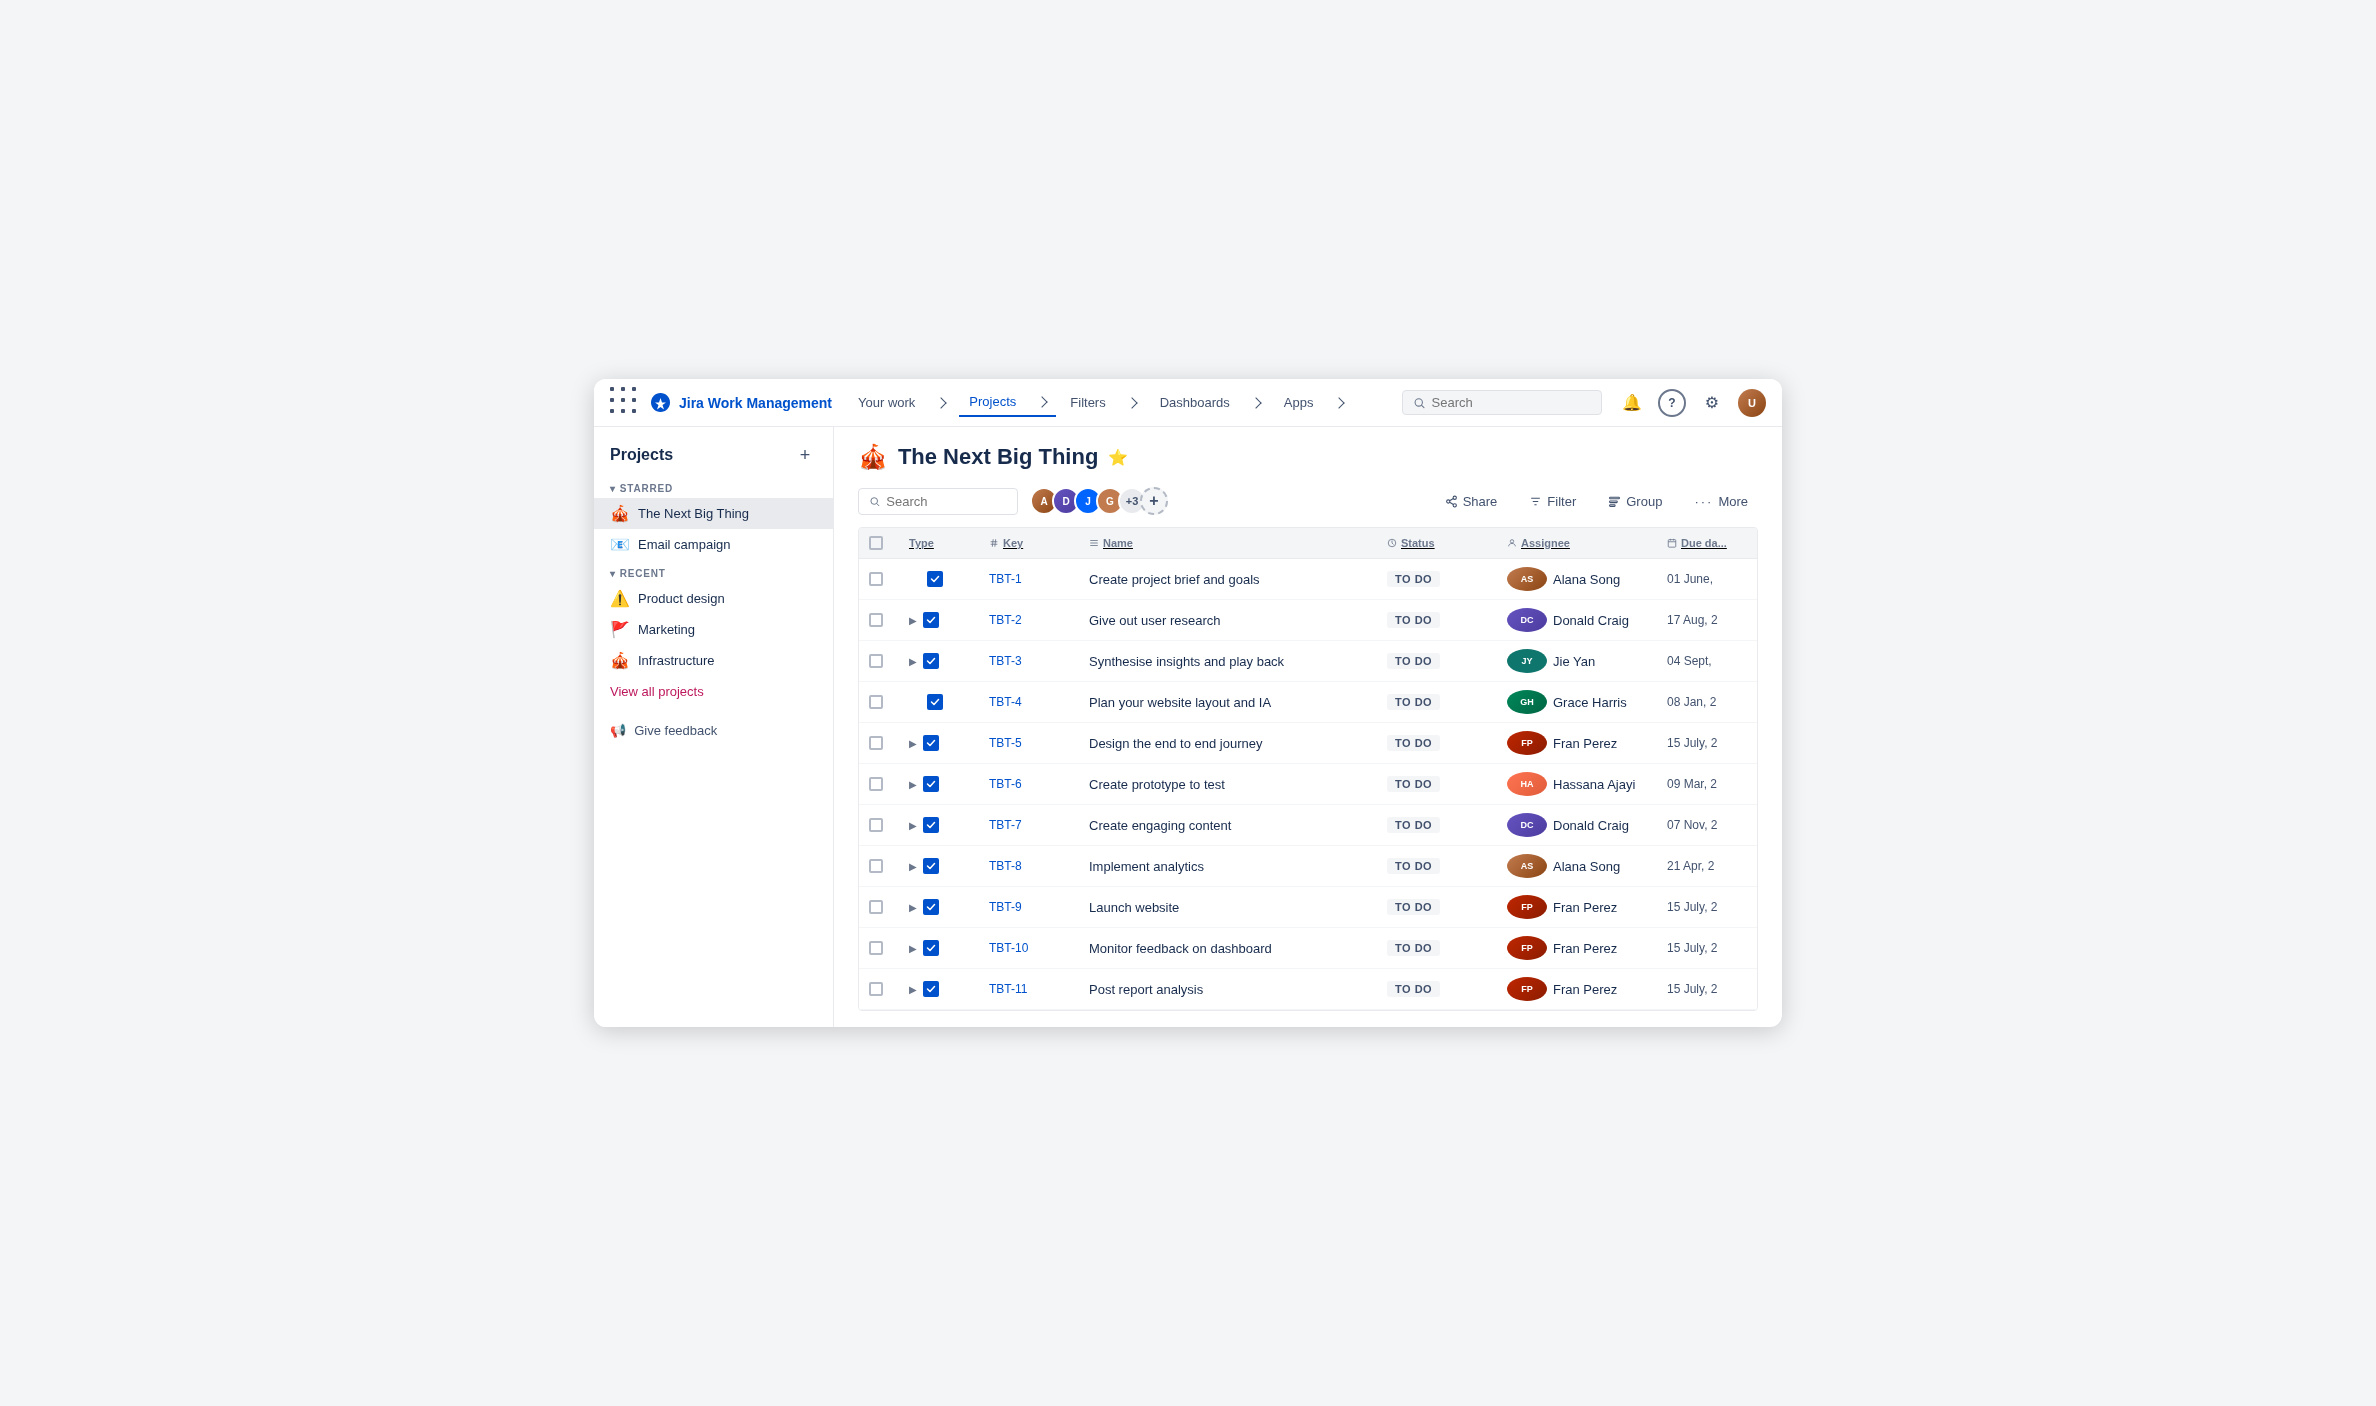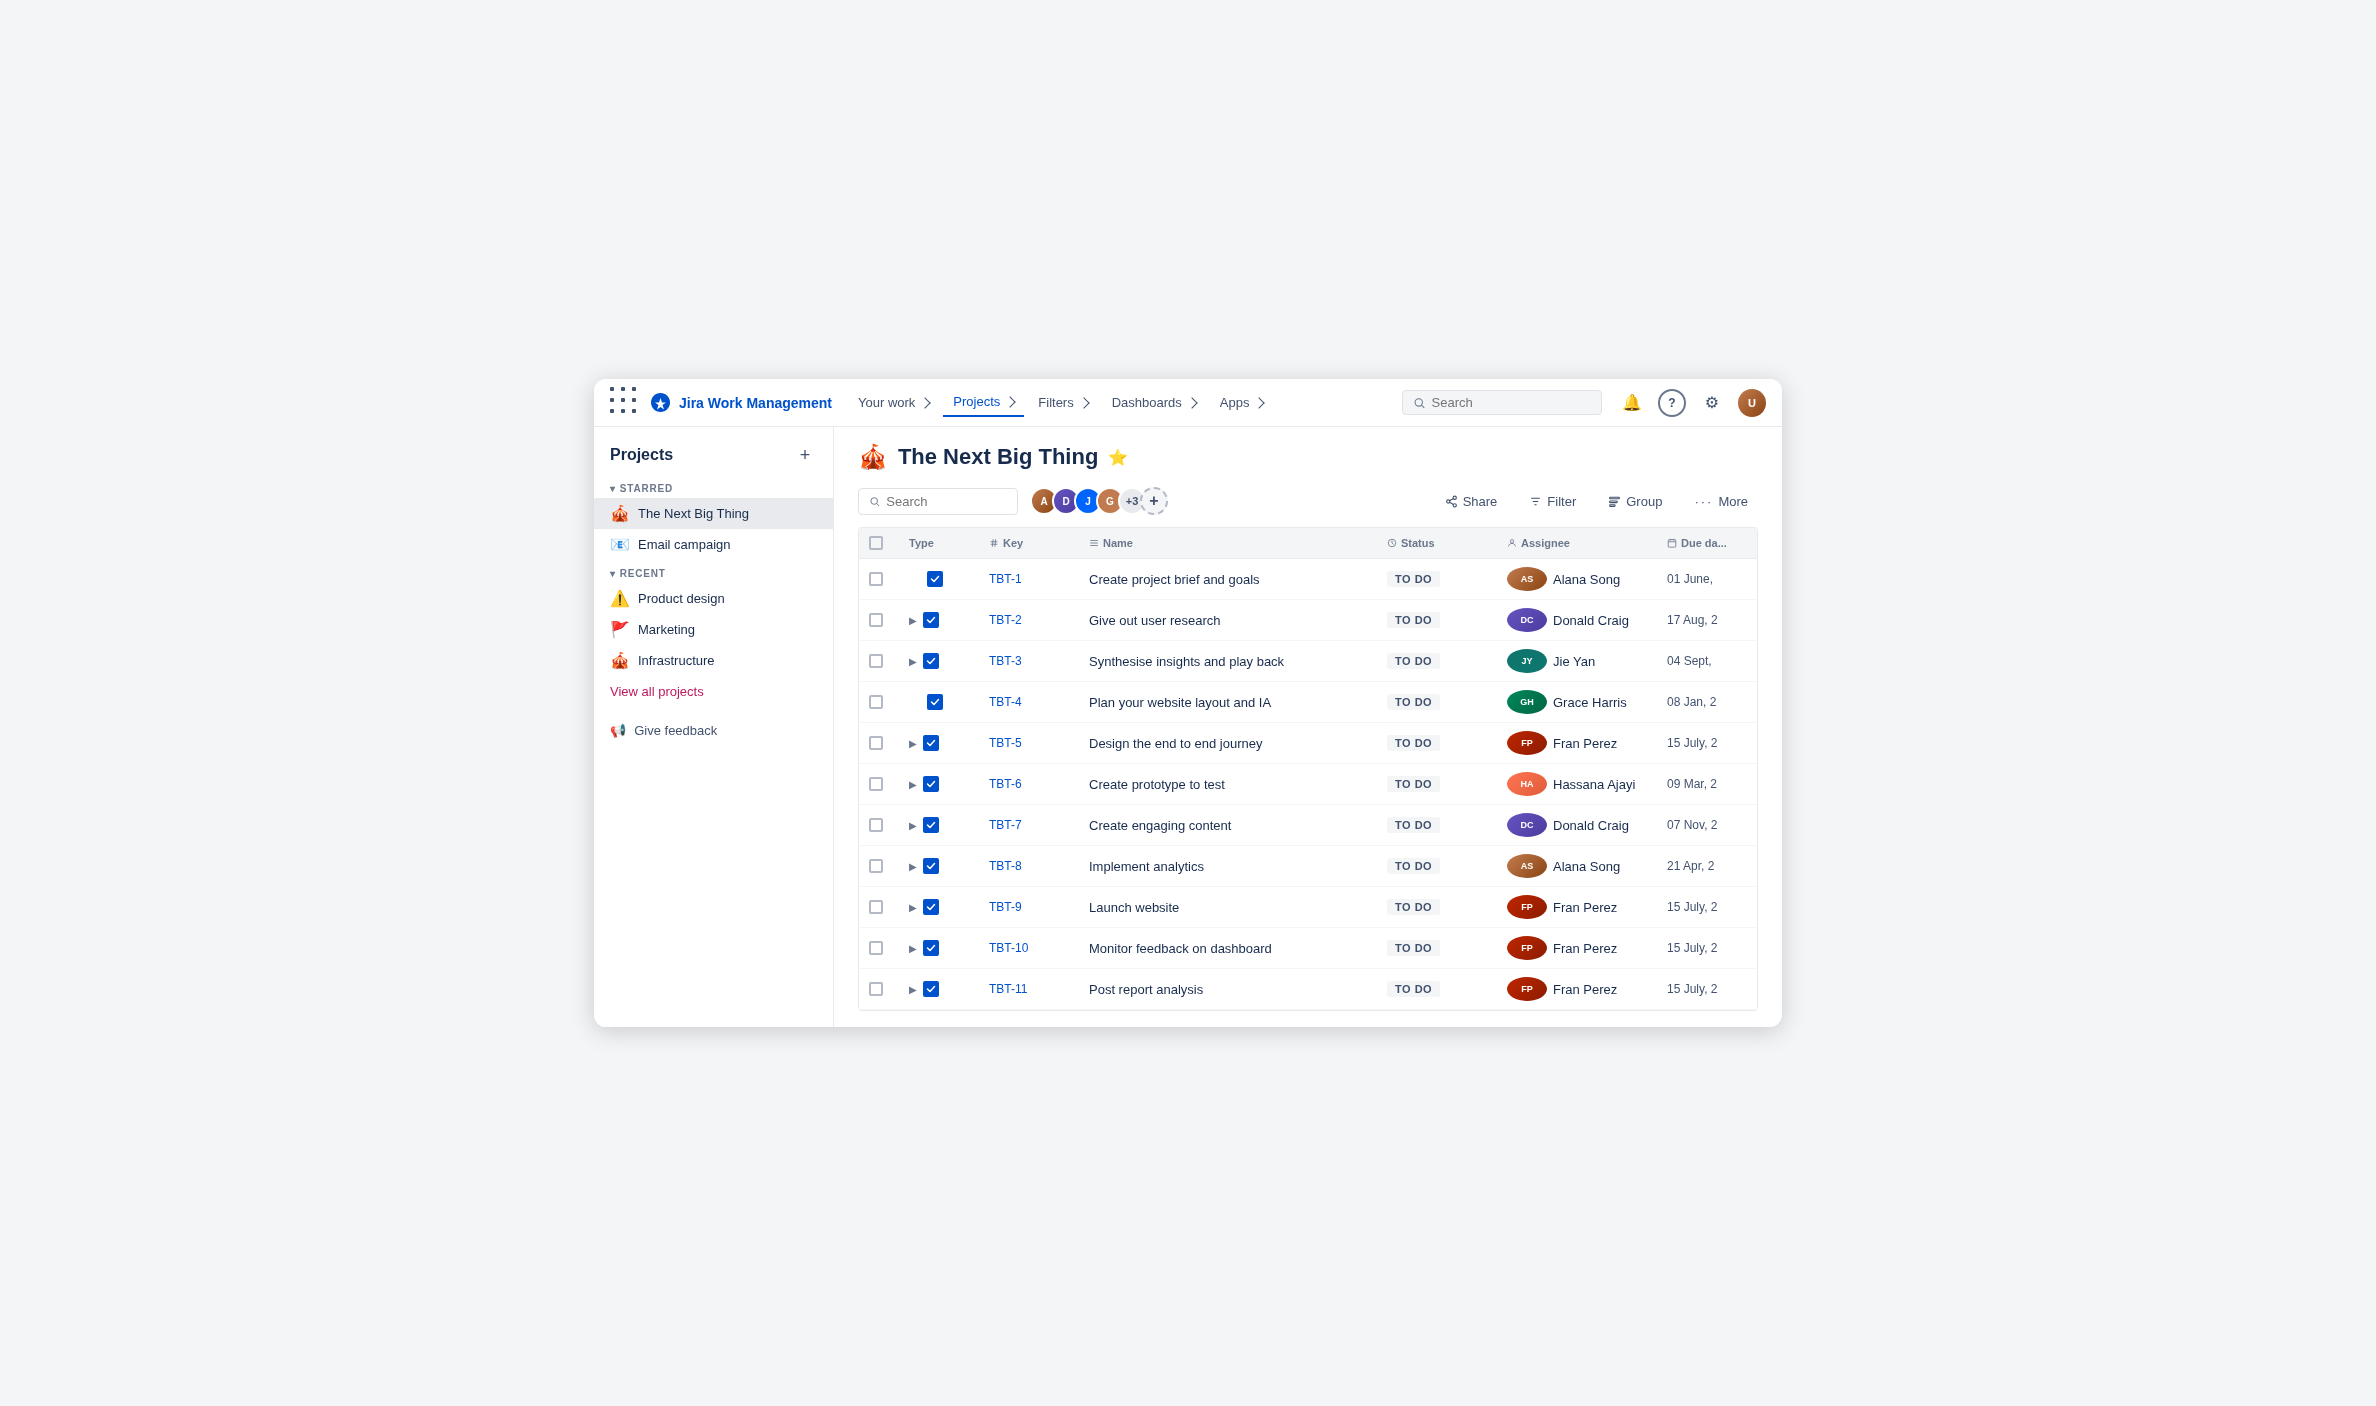--- a/index.html
+++ b/index.html
@@ -6,21 +6,21 @@
     body { font-family: -apple-system, BlinkMacSystemFont, 'Segoe UI', sans-serif; background: #f4f5f7; display: flex; justify-content: center; align-items: center; min-height: 100vh; }
     .window { width: 1188px; background: #fff; border-radius: 12px; overflow: hidden; box-shadow: 0 4px 24px rgba(0,0,0,0.18); display: flex; flex-direction: column; }
 
     
     .top-nav { background: #fff; border-bottom: 1px solid #e8eaed; display: flex; align-items: center; padding: 0 16px; height: 48px; gap: 8px; justify-content: flex-end; }
     .nav-grid { display: grid; grid-template-columns: 9px 9px 9px; grid-template-rows: 9px 9px 9px; gap: 2px; cursor: pointer; }
     .nav-grid span { display: block; width: 4px; height: 4px; background: #42526e; border-radius: 1px; }
     .logo { display: flex; align-items: center; gap: 6px; font-weight: 700; color: #0052cc; font-size: 14px; margin-right: 8px; }
     .logo-icon { width: 24px; height: 24px; }
     .nav-links { display: flex; gap: 4px; align-items: center; flex: 1; }
-    .nav-link { padding: 6px 10px; border-radius: 3px; font-size: 13px; color: #42526e; cursor: pointer; display: flex; align-items: center; gap: 4px; white-space: nowrap; }
+    .nav-link { padding: 6px 10px; border-radius: 3px; font-size: 13px; color: #42526e; cursor: pointer; display: flex; align-items: center; gap: 20px; white-space: nowrap; }
     .nav-link.active { color: #0052cc; border-bottom: 2px solid #0052cc; border-radius: 0; }
     .search-box { display: flex; align-items: center; background: #f4f5f7; border: 1px solid #dfe1e6; border-radius: 4px; padding: 4px 10px; gap: 6px; width: 200px; }
     .search-box input { border: none; background: transparent; font-size: 13px; outline: none; color: #42526e; width: 100%; }
     .nav-icons { display: flex; align-items: center; gap: 12px; margin-left: 8px; }
     .nav-icon { width: 28px; height: 28px; border-radius: 50%; display: flex; align-items: center; justify-content: center; cursor: pointer; color: #42526e; font-size: 16px; }
     .avatar-nav { width: 28px; height: 28px; border-radius: 50%; background: linear-gradient(135deg, #c17b4e, #8b4513); display: flex; align-items: center; justify-content: center; color: white; font-size: 11px; font-weight: bold; cursor: pointer; overflow: hidden; }
 
     
     .main-layout { display: flex; flex: 1; min-height: 0; }
 
@@ -53,21 +53,21 @@
     .avatars { display: flex; align-items: center; }
     .avatar-small { width: 28px; height: 28px; border-radius: 50%; border: 2px solid #fff; margin-left: -6px; font-size: 10px; font-weight: bold; display: flex; align-items: center; justify-content: center; color: white; cursor: pointer; overflow: hidden; }
     .avatar-small:first-child { margin-left: 0; }
     .avatar-count { background: #e8eaed; color: #42526e; font-size: 11px; font-weight: 600; }
     .avatar-add { background: #f4f5f7; border: 2px dashed #b3bac5; color: #42526e; font-size: 16px; cursor: pointer; }
     .toolbar-spacer { flex: 1; }
     .toolbar-btn { display: flex; align-items: center; gap: 5px; padding: 5px 10px; border-radius: 4px; font-size: 13px; cursor: pointer; color: #42526e; border: none; background: none; }
 
     
     .table-container { border: 1px solid #e8eaed; border-radius: 4px; overflow: hidden; }
-    .table-header { display: grid; grid-template-columns: 40px 80px 100px 1fr 120px 160px 100px; background: #f4f5f7; border-bottom: 1px solid #e8eaed; }
+    .table-header { display: grid; grid-template-columns: 40px 80px 100px 1fr 120px 160px 100px; background: #f4f5f7; border-bottom: 1px solid #e8eaed; text-decoration: underline; }
     .th { padding: 8px 10px; font-size: 11px; font-weight: 600; color: #6b778c; display: flex; align-items: center; gap: 4px; }
     .table-row { display: grid; grid-template-columns: 40px 80px 100px 1fr 120px 160px 100px; border-bottom: 1px solid #f4f5f7; background: #fff; align-items: center; }
     .td { padding: 8px 10px; font-size: 13px; color: #172b4d; display: flex; align-items: center; gap: 6px; }
     .td-key { color: #0052cc; font-size: 12px; }
     .checkbox { width: 14px; height: 14px; border: 2px solid #b3bac5; border-radius: 2px; cursor: pointer; }
     .task-checkbox { width: 16px; height: 16px; background: #0052cc; border-radius: 2px; display: flex; align-items: center; justify-content: center; flex-shrink: 0; }
     .task-checkbox svg { width: 10px; height: 10px; }
     .expand-arrow { color: #6b778c; font-size: 10px; cursor: pointer; }
     .status-badge { background: #f4f5f7; border-radius: 3px; padding: 2px 8px; font-size: 11px; font-weight: 600; color: #42526e; letter-spacing: 0.5px; white-space: nowrap; }
     .assignee-cell { display: flex; align-items: center; gap: 6px; }

